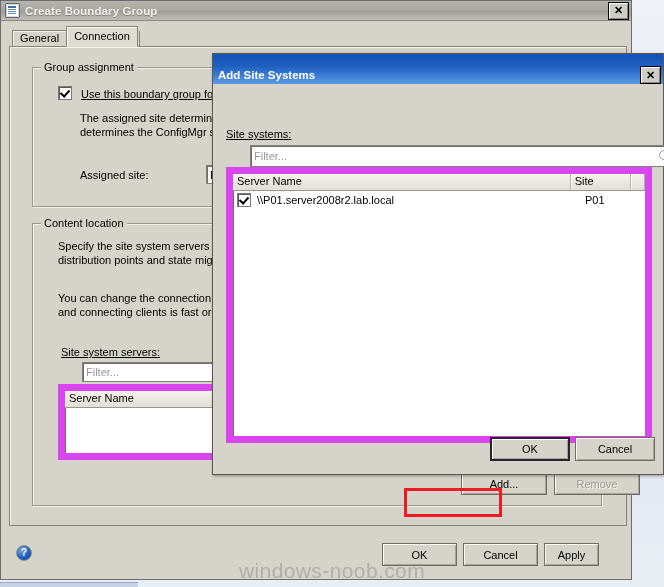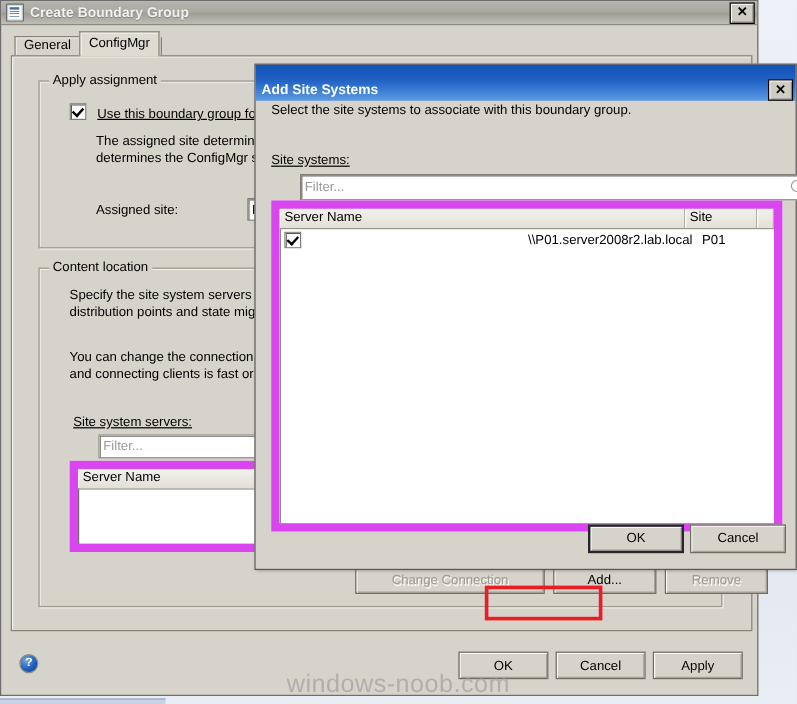--- a/index.html
+++ b/index.html
@@ -142,28 +142,28 @@
 <div id="main-dialog">
 
   <div id="main-titlebar">
     <span class="app-ico"></span>
     <span class="ttl">Create Boundary Group</span>
     <span class="winbtn" id="main-close">✕</span>
   </div>
 
   <div id="tabstrip">
     <div class="tab">General</div>
-    <div class="tab active">ConfigMgr</div>
+    <div class="tab active">Connection</div>
     <div class="tabtail"></div>
   </div>
 
   <div id="tabpage">
 
     <div class="grp" style="left:22px;top:20px;width:568px;height:138px;">
-      <div class="grp-title">Apply assignment</div>
+      <div class="grp-title">Group assignment</div>
 
       <div class="lbl" style="left:25px;top:18px;">
         <span class="cbx checked"></span>
         <span class="u" style="margin-left:6px;">Use this boundary group for site</span>
       </div>
 
       <div class="lbl" style="left:47px;top:44px;">The assigned site determines th</div>
       <div class="lbl" style="left:47px;top:58px;">determines the ConfigMgr site th</div>
 
       <div class="lbl" style="left:47px;top:101px;">Assigned site:</div>
@@ -181,58 +181,56 @@
       <div class="lbl u" style="left:28px;top:122px;">Site system servers:</div>
 
       <div class="txtin ph" style="position:absolute;left:25px;top:138px;width:522px;height:20px;">Filter...</div>
 
       <div class="lv" style="position:absolute;left:25px;top:160px;width:522px;height:76px;">
         <div class="lv-head">
           <div class="lv-th" style="width:522px;">Server Name</div>
         </div>
       </div>
 
-      <div class="btn disabled" style="position:absolute;left:263px;top:248px;width:158px;height:23px;">Change Connection</div>
       <div class="btn disabled" style="position:absolute;left:521px;top:248px;width:86px;height:23px;">Remove</div>
       <div class="btn" style="position:absolute;left:428px;top:248px;width:86px;height:23px;">Add...</div>
     </div>
 
   </div>
 
   <div class="help-ico" style="position:absolute;left:15px;top:544px;">?</div>
   <div class="btn" style="position:absolute;left:381px;top:542px;width:75px;height:23px;">OK</div>
   <div class="btn" style="position:absolute;left:462px;top:542px;width:75px;height:23px;">Cancel</div>
-  <div class="btn" style="position:absolute;left:543px;top:542px;width:75px;height:23px;">Apply</div>
+  <div class="btn" style="position:absolute;left:543px;top:542px;width:55px;height:23px;">Apply</div>
 </div>
 
 <div id="modal">
   <div id="modal-titlebar">
     <span class="ttl">Add Site Systems</span>
     <span class="winbtn" id="modal-close">✕</span>
   </div>
 
-  <div class="lbl" style="left:13px;top:32px;">Select the site systems to associate with this boundary group.</div>
 
   <div class="lbl" style="left:13px;top:74px;">
     <span class="u">Site systems:</span>
   </div>
 
   <div class="txtin" style="position:absolute;left:13px;top:91px;width:426px;height:22px;">
     <span class="ph" style="color:#9a9a9a;flex:1;">Filter...</span>
     <span class="search-ico"></span>
   </div>
 
   <div class="lv" style="position:absolute;left:13px;top:113px;width:426px;height:276px;">
     <div class="lv-head">
       <div class="lv-th" style="width:348px;">Server Name</div>
       <div class="lv-th" style="width:62px;">Site</div>
       <div class="lv-th" style="width:14px;"></div>
     </div>
     <div class="lv-row">
-      <div class="lv-td" style="width:348px;display:flex;align-items:center;justify-content:space-between;">
+      <div class="lv-td" style="width:348px;display:flex;align-items:center;">
         <span class="cbx checked"></span>
         <span style="margin-left:6px;">\\P01.server2008r2.lab.local</span>
       </div>
       <div class="lv-td" style="width:62px;">P01</div>
     </div>
   </div>
 
   <div class="btn def" style="position:absolute;left:277px;top:383px;width:80px;height:24px;">OK</div>
   <div class="btn" style="position:absolute;left:362px;top:383px;width:80px;height:24px;">Cancel</div>
 </div>

